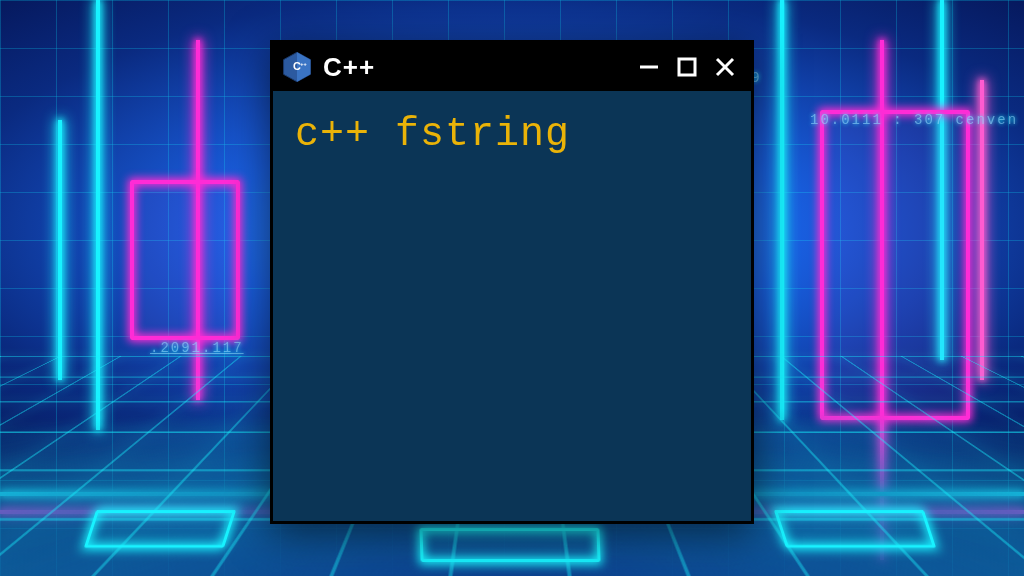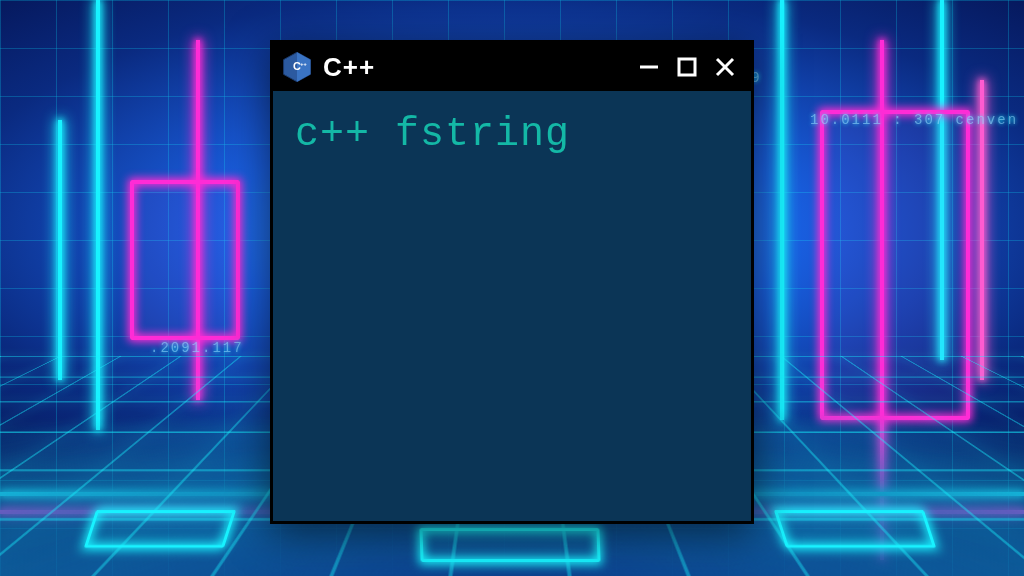--- a/index.html
+++ b/index.html
@@ -66,21 +66,21 @@
   }
   .ft1 { left: 90px;  bottom: 28px; width: 140px; height: 38px; transform: skewX(-18deg); }
   .ft2 { left: 780px; bottom: 28px; width: 150px; height: 38px; transform: skewX(18deg); }
   .ft3 { left: 420px; bottom: 14px; width: 180px; height: 34px; transform: skewX(2deg); }
 
   .bg-digits {
     position: absolute; font-family: "Courier New", monospace;
     color: rgba(150,220,255,.55); font-size: 14px; letter-spacing: 2px;
     text-shadow: 0 0 4px #18f2ff;
   }
-  .dg1 { left: 150px; top: 340px; }
+  .dg1 { left: 150px; top: 340px; text-decoration: underline; }
   .dg2 { left: 810px; top: 80px; margin-top: 32px;  }
   .dg3 { left: 720px; top: 70px;  }
 
   
   .window {
     position: absolute;
     left: 270px; top: 40px;
     width: 484px; height: 484px;
     background: #0b3556;
     border: 3px solid #000;
@@ -109,21 +109,21 @@
     width: 28px; height: 28px;
     display: grid; place-items: center;
     color: #fff; cursor: pointer;
   }
   .ctrl svg { width: 24px; height: 24px; stroke: #fff; stroke-width: 3; fill: none; }
 
   .client {
     flex: 1; padding: 20px 22px;
     font-family: "Courier New", ui-monospace, monospace;
     font-size: 40px; line-height: 1.2;
-    color: #14b8a6;
+    color: #eab308;
     letter-spacing: 1px;
     white-space: pre;
   }
 </style>
 </head>
 <body>
 
 <div class="bg">
   <div class="neon-v cyan t1"></div>
   <div class="neon-v magenta t2"></div>

